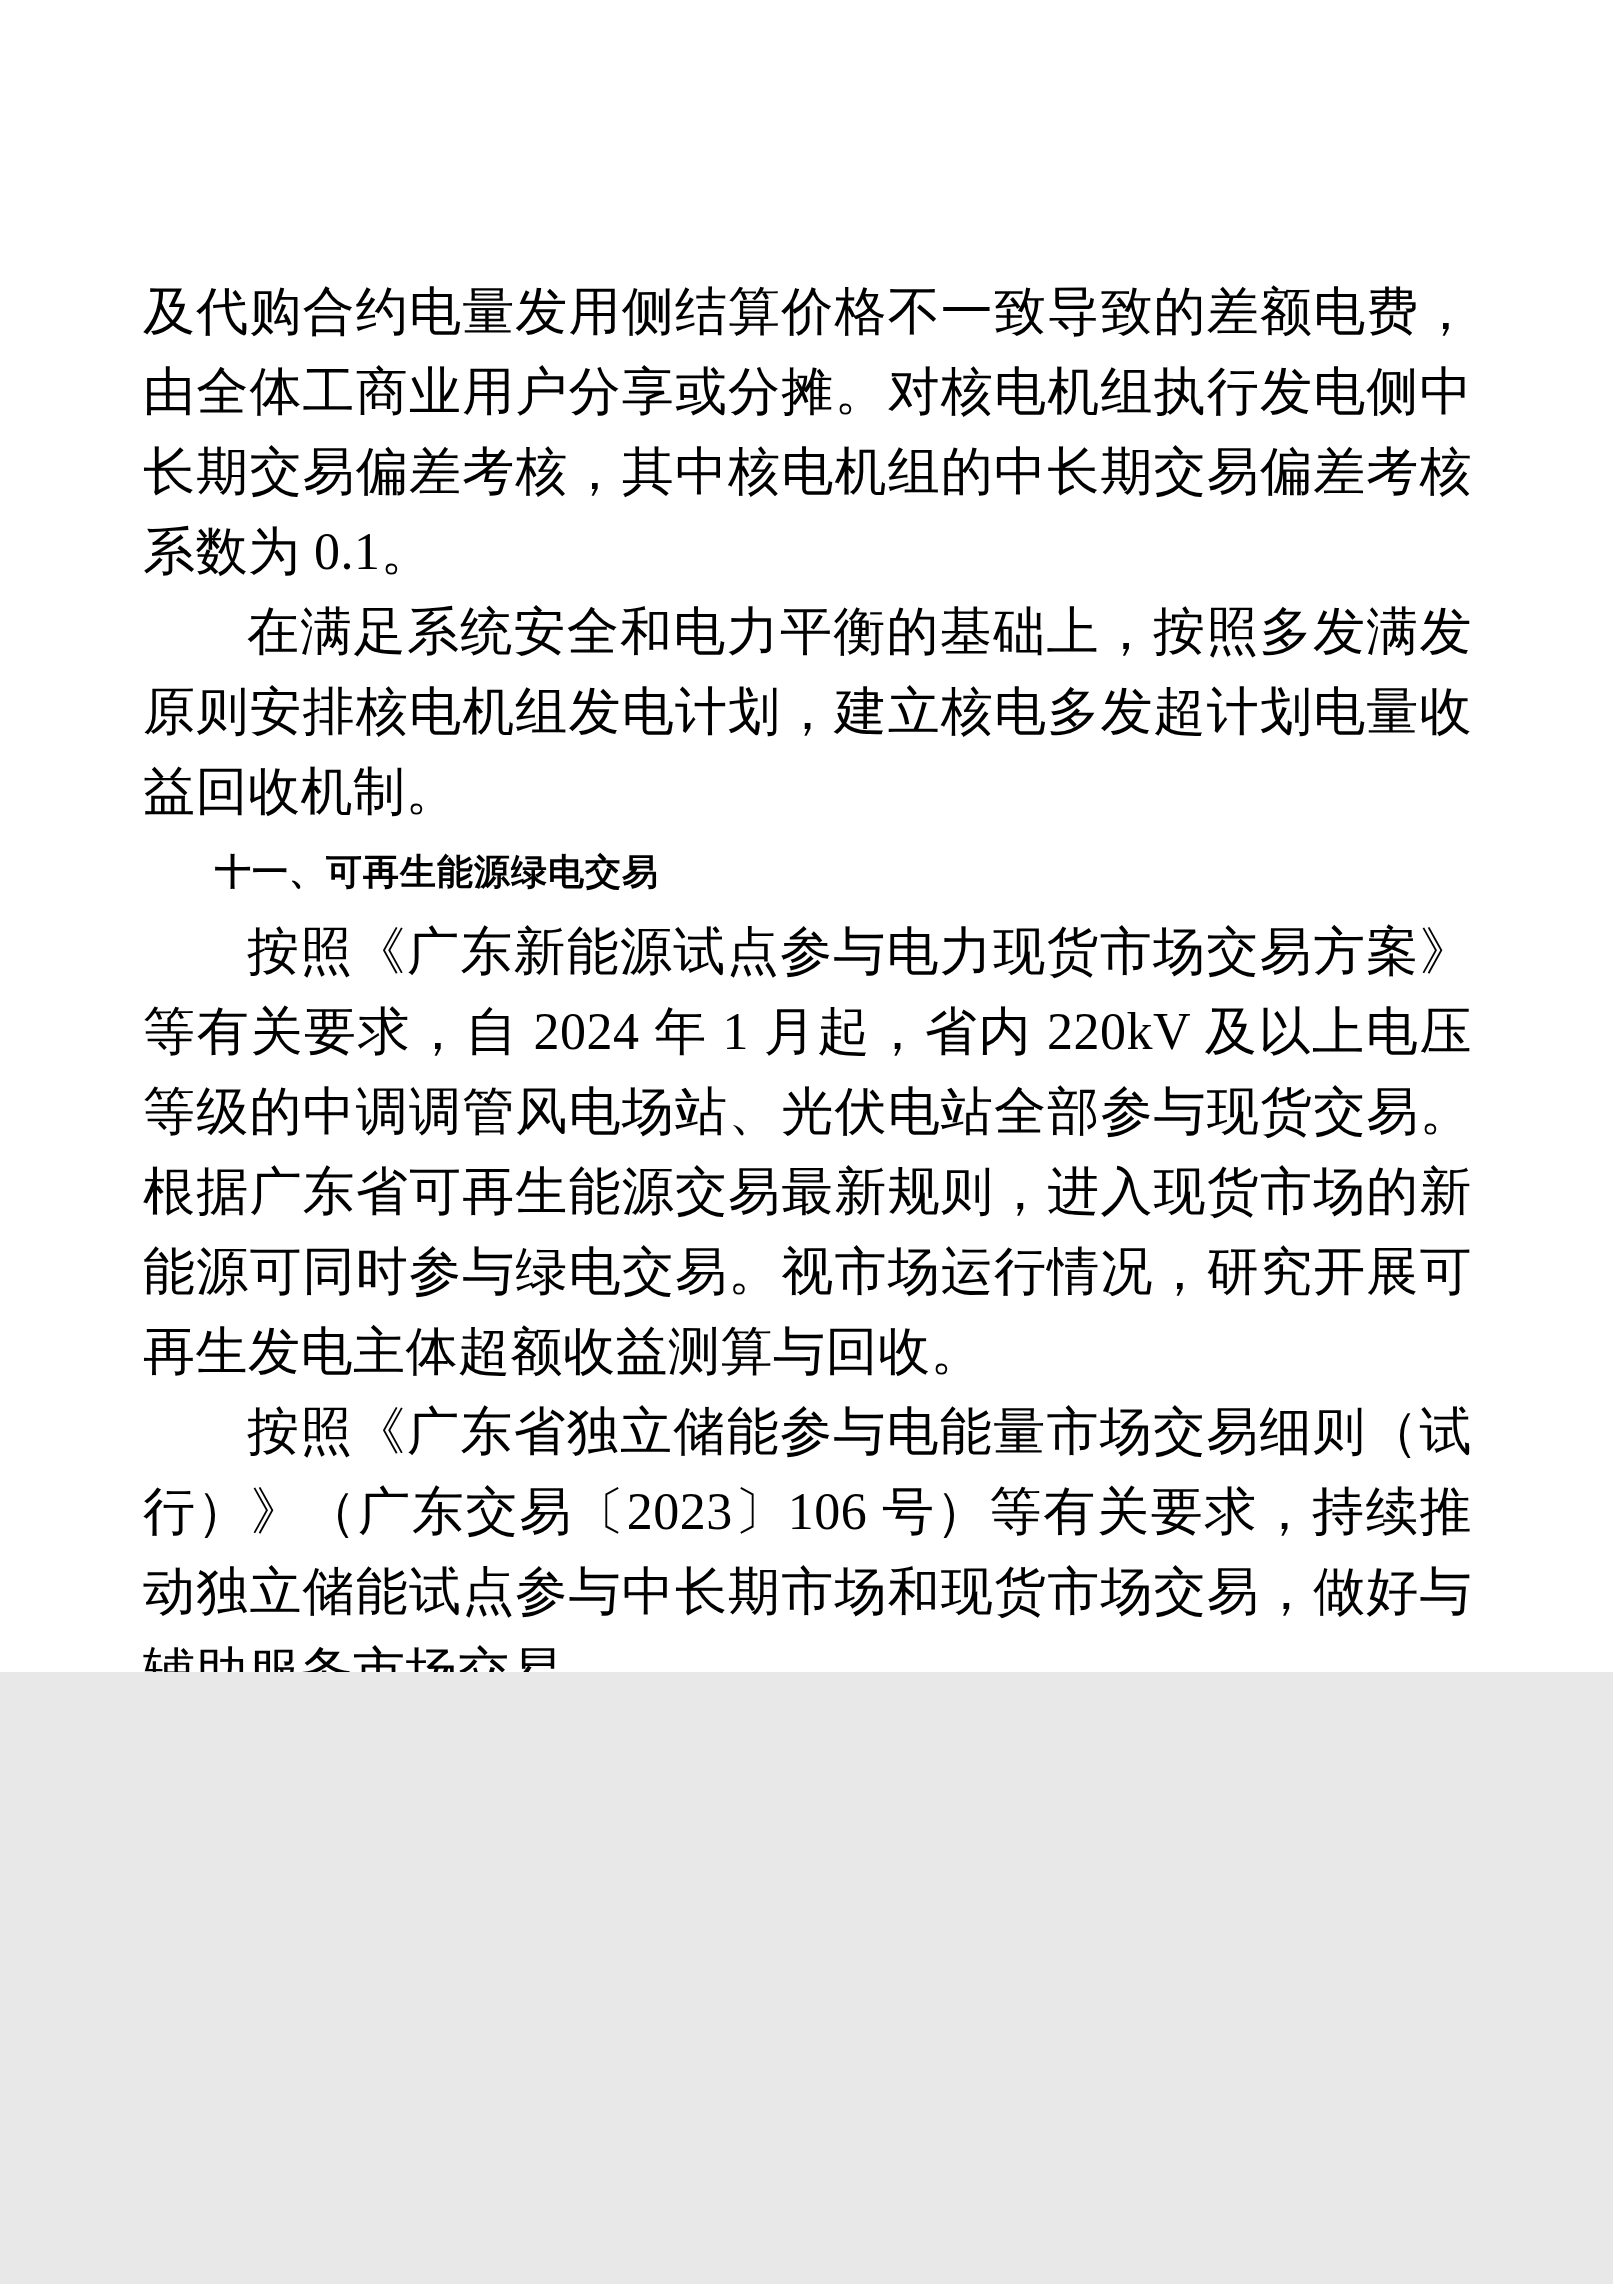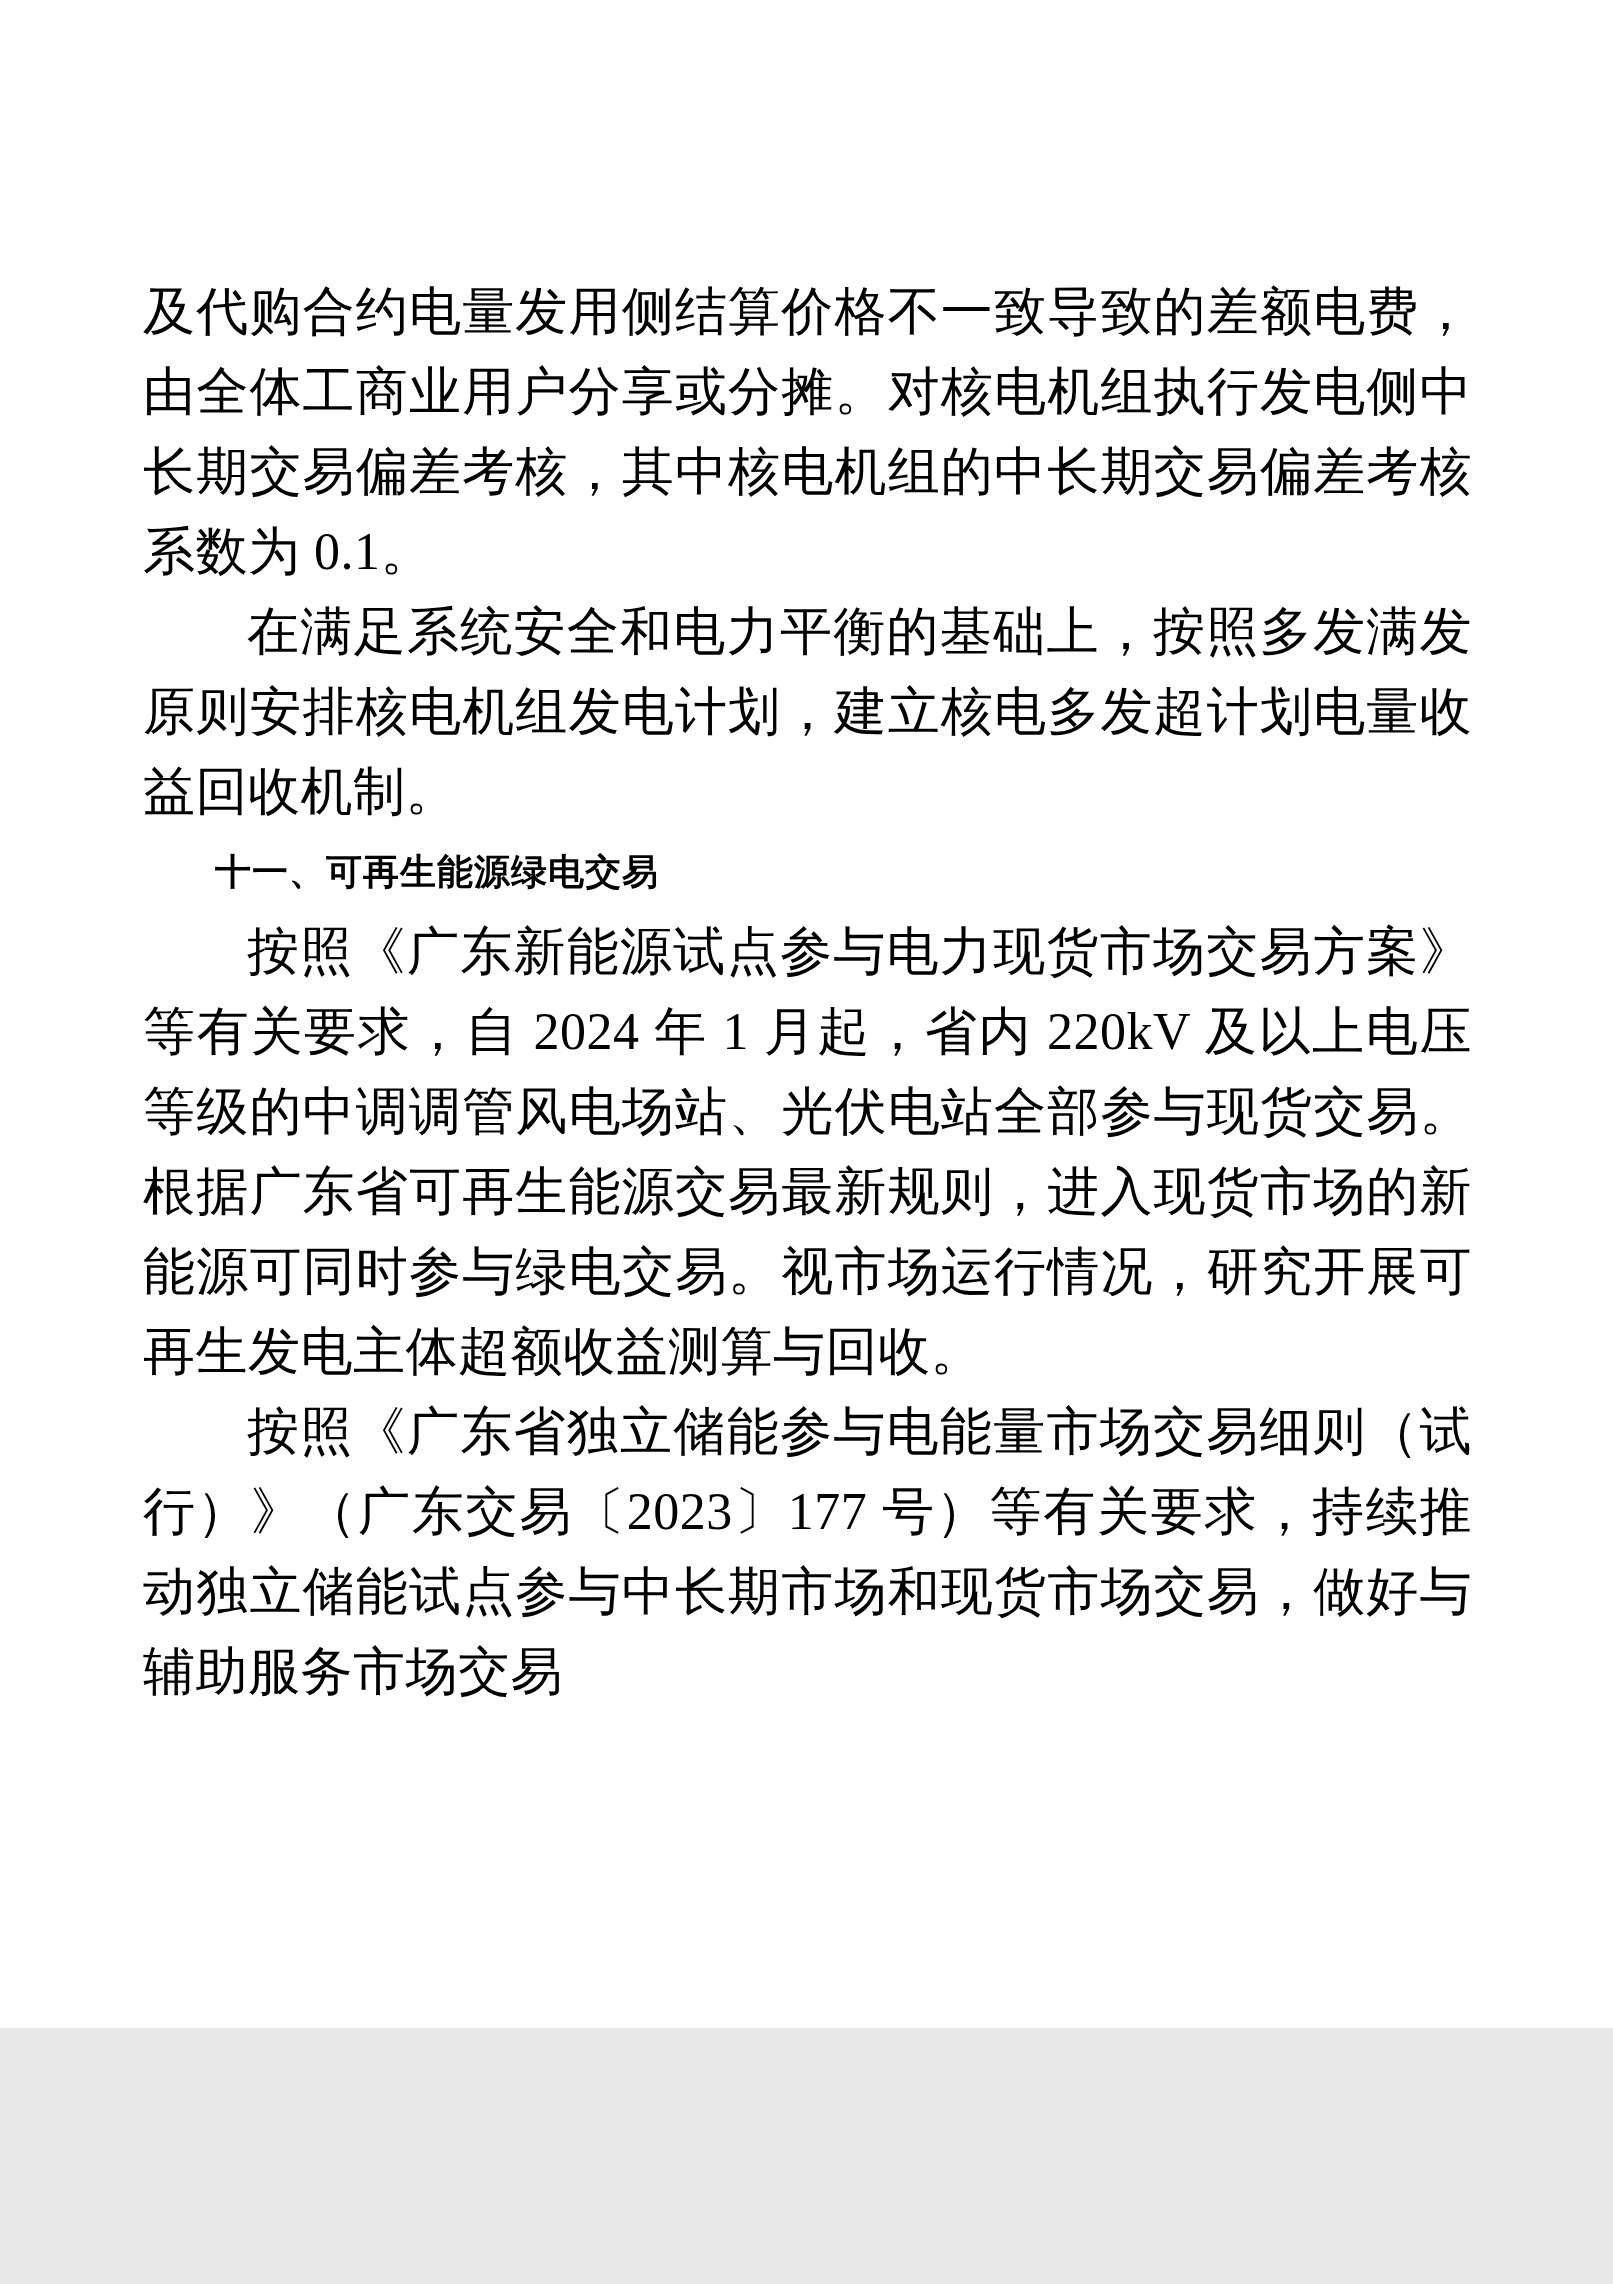--- a/index.html
+++ b/index.html
@@ -3,21 +3,21 @@
 <meta charset="utf-8">
 <style>
   html, body {
     margin: 0;
     padding: 0;
     background: #e8e8e8;
   }
   .page {
     position: relative;
     width: 1613px;
-    height: 2028px;
+    height: 1672px;
     margin: 0 auto;
     background: #ffffff;
     color: #000000;
     font-family: "Liberation Serif", "DejaVu Serif", serif;
     overflow: hidden;
   }
   .content {
     position: absolute;
     left: 143px;
     top: 272px;
@@ -55,18 +55,18 @@
 </style>
 </head>
 <body>
 
 <div class="page">
   <div class="content">
     <p class="para no-indent">及代购合约电量发用侧结算价格不一致导致的差额电费，由全体工商业用户分享或分摊。对核电机组执行发电侧中长期交易偏差考核，其中核电机组的中长期交易偏差考核系数为 0.1。</p>
     <p class="para">在满足系统安全和电力平衡的基础上，按照多发满发原则安排核电机组发电计划，建立核电多发超计划电量收益回收机制。</p>
     <h2 class="heading">十一、可再生能源绿电交易</h2>
     <p class="para">按照《广东新能源试点参与电力现货市场交易方案》等有关要求，自 2024 年 1 月起，省内 220kV 及以上电压等级的中调调管风电场站、光伏电站全部参与现货交易。根据广东省可再生能源交易最新规则，进入现货市场的新能源可同时参与绿电交易。视市场运行情况，研究开展可再生发电主体超额收益测算与回收。</p>
-    <p class="para">按照《广东省独立储能参与电能量市场交易细则（试行）》（广东交易〔2023〕177 号）等有关要求，持续推动独立储能试点参与中长期市场和现货市场交易，做好与辅助服务市场交易</p>
+    <p class="para">按照《广东省独立储能参与电能量市场交易细则（试行）》（广东交易〔2023〕106 号）等有关要求，持续推动独立储能试点参与中长期市场和现货市场交易，做好与辅助服务市场交易</p>
   </div>
 
   <div class="page-footer">— 5 —</div>
 </div>
 
 
 </body></html>

